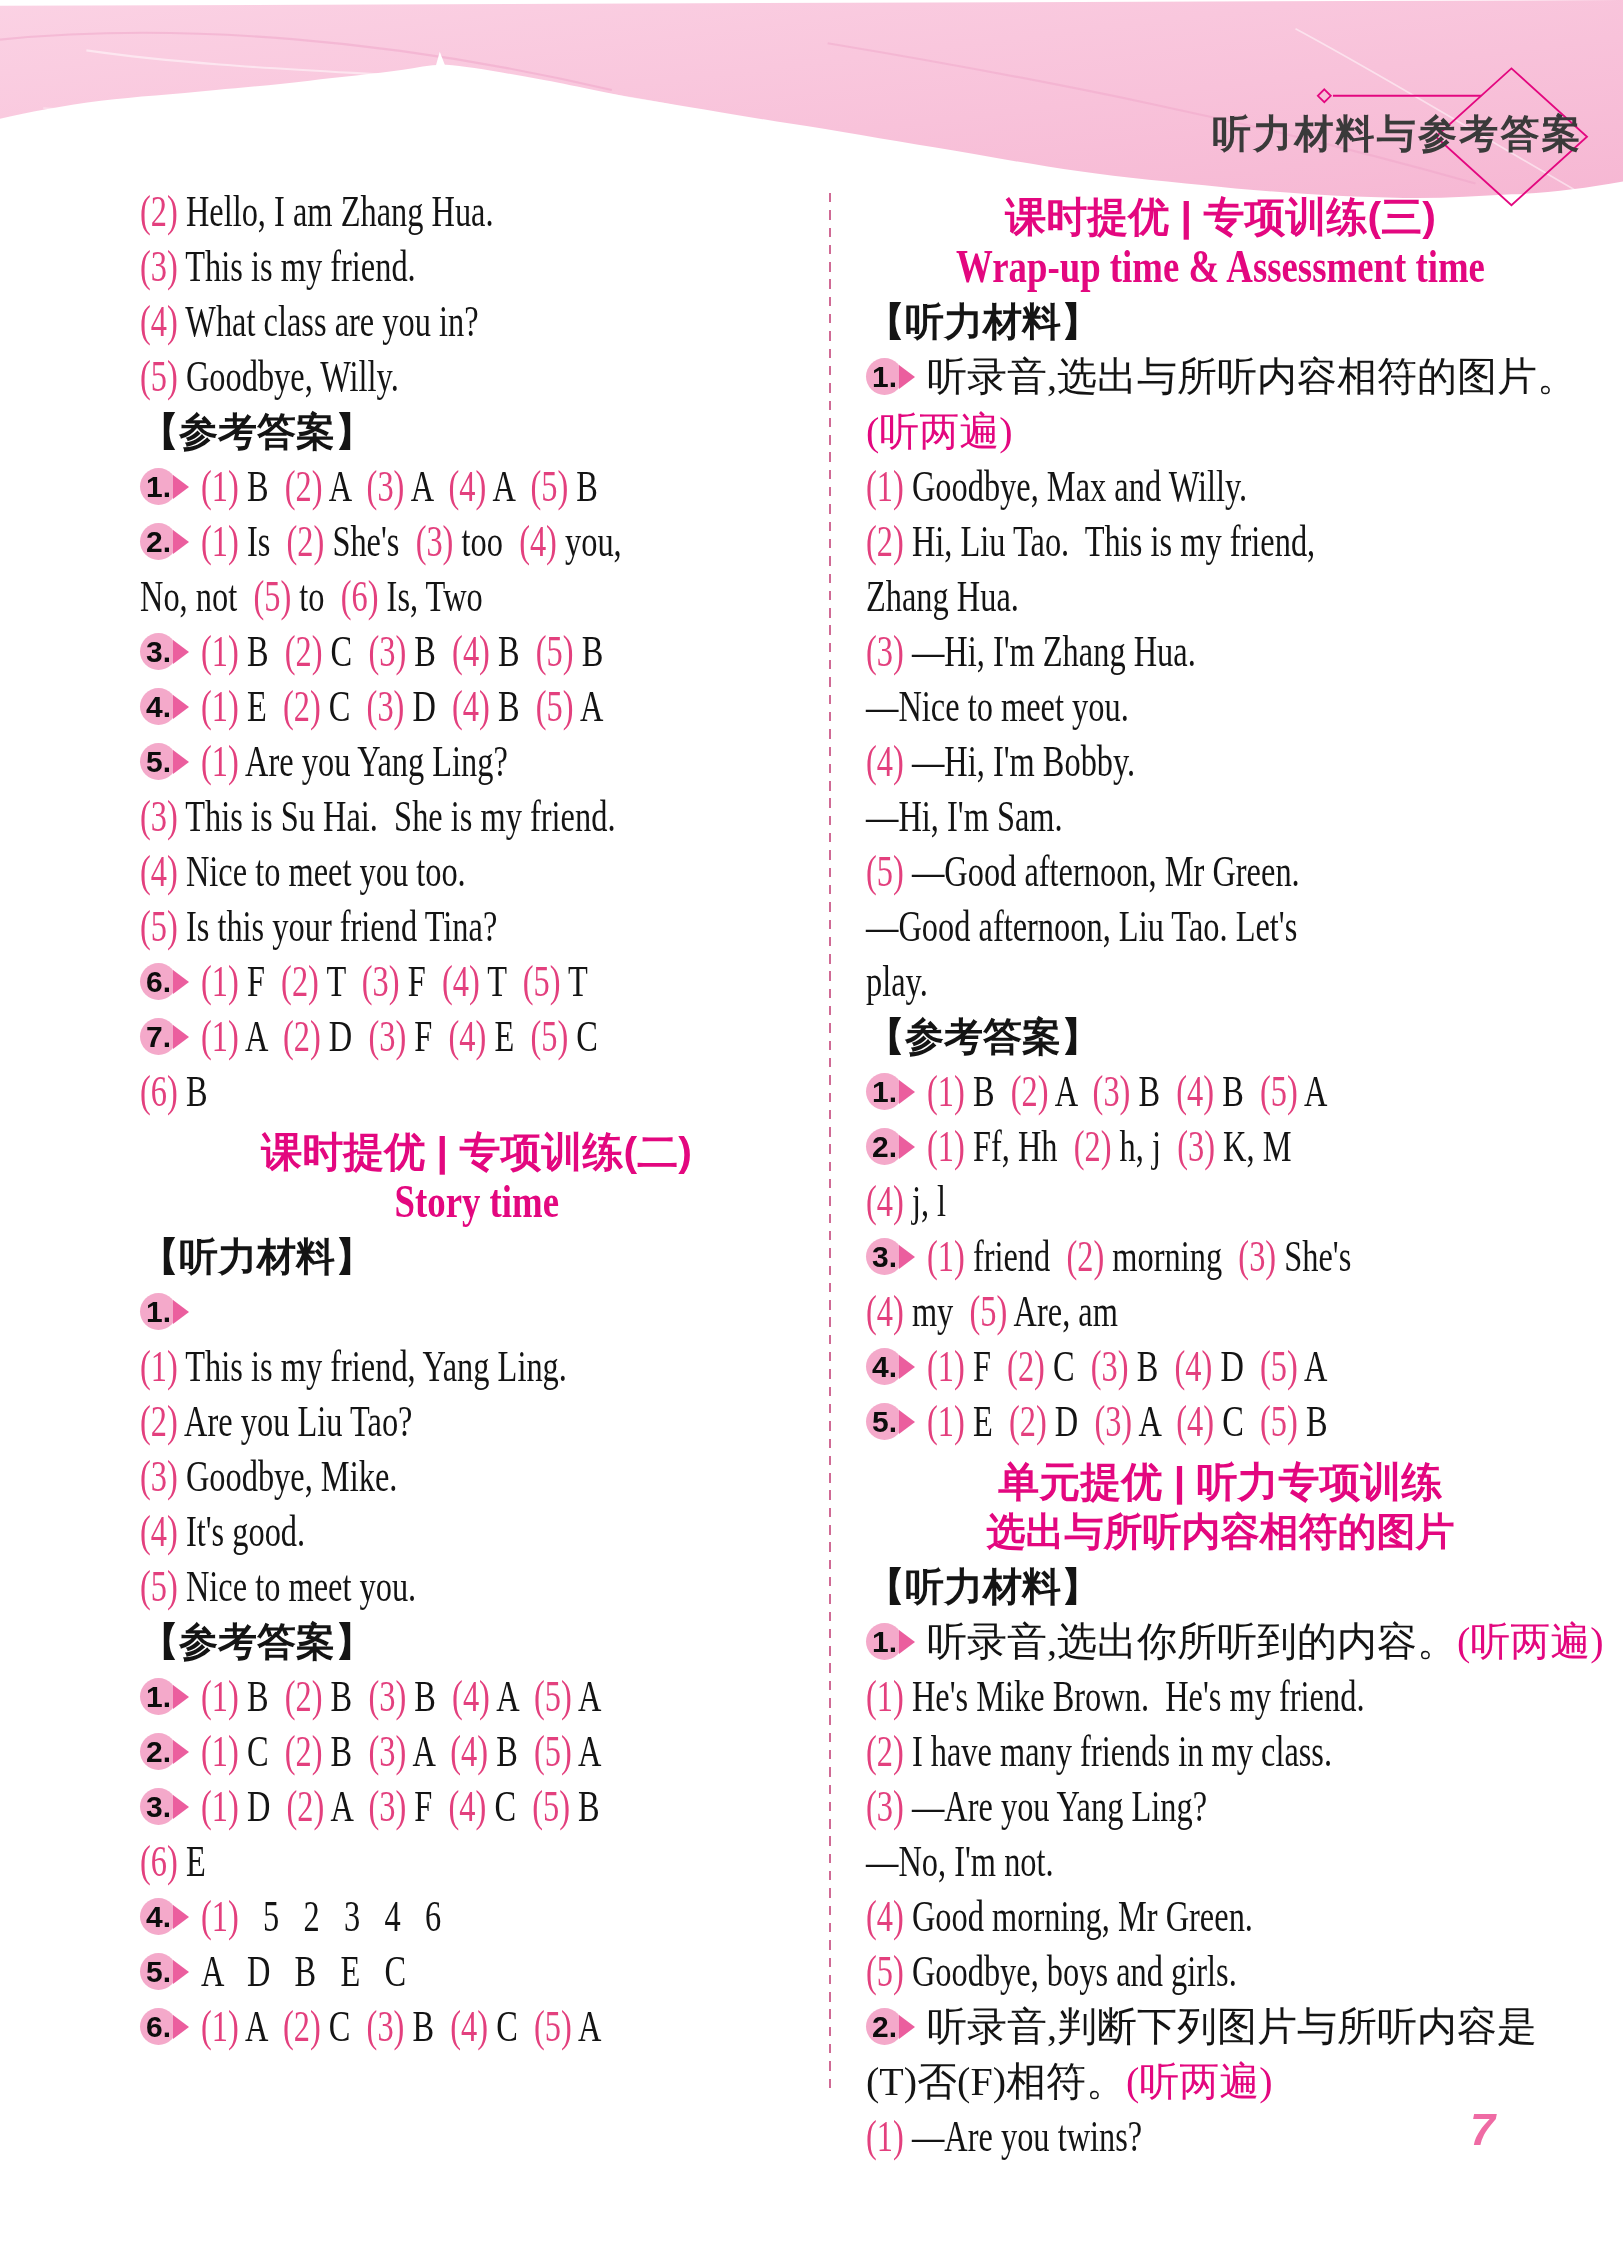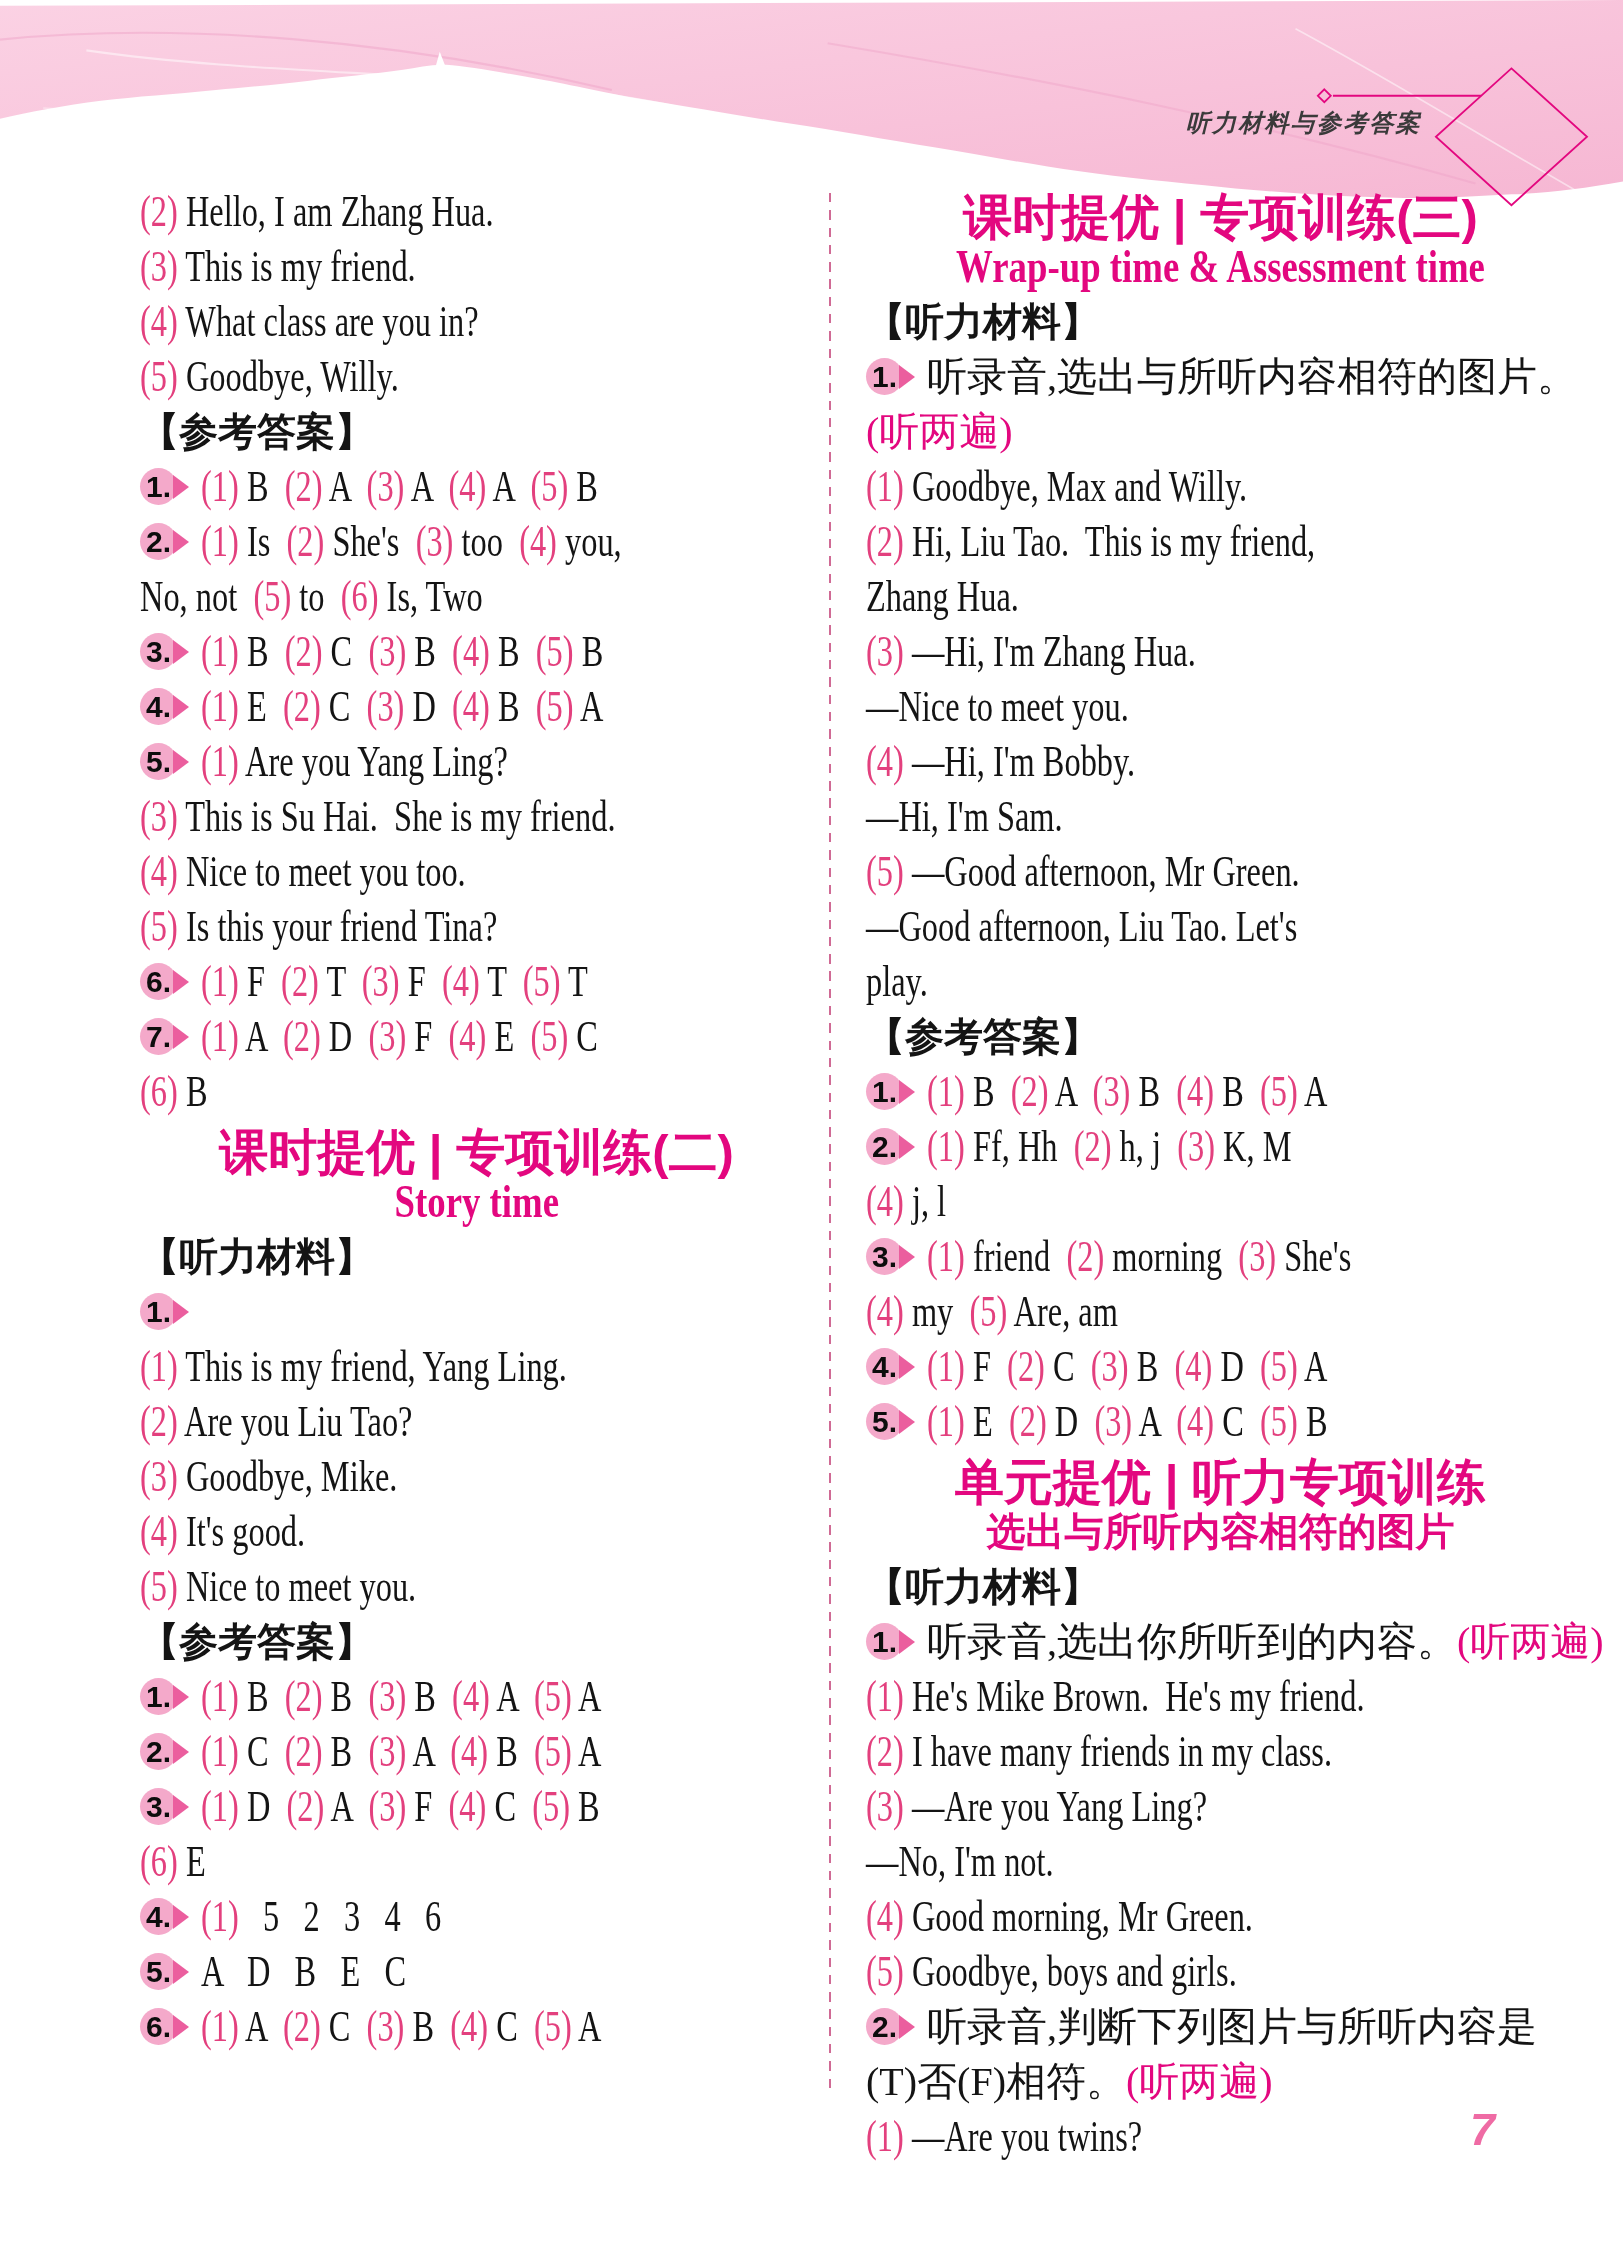--- a/index.html
+++ b/index.html
@@ -14,41 +14,41 @@
     --band1:#fbd2e4;
     --band2:#f6b7d3;
   }
   html,body{margin:0;padding:0;}
   body{
     width:1623px;height:2261px;position:relative;background:#ffffff;
     font-family:"Liberation Serif", serif;overflow:hidden;
   }
   .band-svg{position:absolute;left:0;top:0;width:1623px;height:216px;}
   .page-title{
-    position:absolute;left:1186px;top:107px;width:360px;
-    font-family:"Liberation Sans", sans-serif;font-weight:600;font-size:24px;
-    color:var(--title);letter-spacing:2.2px;white-space:nowrap;font-style:italic;
+    position:absolute;left:1212px;top:107px;width:360px;
+    font-family:"Liberation Sans", sans-serif;font-weight:600;font-size:39px;
+    color:var(--title);letter-spacing:2.2px;white-space:nowrap;
   }
   .divider{
     position:absolute;left:829px;top:193px;width:2.2px;height:1901px;
     background:repeating-linear-gradient(180deg,var(--div) 0 9.4px,transparent 9.4px 17.3px);
   }
   .col{position:absolute;top:184px;text-align:right;}
   #col-left{left:140px;width:673px;}
   #col-right{left:866px;width:709px;}
   .line{height:55px;display:flex;align-items:center;}
   .line.c-hcn,.line.c-hen,.line.c-scn{justify-content:center;}
   .txt{display:inline-block;white-space:pre;line-height:1;}
   .txt.cond{font-size:45px;transform:scaleX(0.72);transform-origin:0 50%;}
   .txt.cjk{font-size:40px;}
   .seg-k{color:var(--text);}
   .seg-p{color:var(--marker);}
   .seg-m{color:var(--mag);}
   .c-label .txt{font-family:Liberation Sans, sans-serif;font-weight:700;font-size:39px;transform:none;color:var(--text);}
-  .c-hcn .txt{font-family:"Liberation Sans", sans-serif;font-weight:800;font-size:49px;transform:none;margin-top:12px;}
+  .c-hcn .txt{font-family:"Liberation Sans", sans-serif;font-weight:800;font-size:41px;transform:none;margin-top:12px;}
   .c-hcn .seg-m,.c-hen .seg-m,.c-scn .seg-m{color:var(--mag);}
   .c-hen .txt{font-family:"Liberation Serif", serif;font-weight:700;font-size:46px;transform:scaleX(0.8);transform-origin:50% 50%;}
   .c-scn .txt{font-family:"Liberation Sans", sans-serif;font-weight:700;font-size:39px;transform:none;}
   .badge{
     position:relative;flex:none;width:37px;height:37px;border-radius:50%;
     background:var(--badge);display:flex;align-items:center;justify-content:center;
     font-family:"Liberation Sans", sans-serif;font-weight:700;font-size:30px;color:#0d0d0d;
     margin-right:24px;
   }
   .badge::after{

